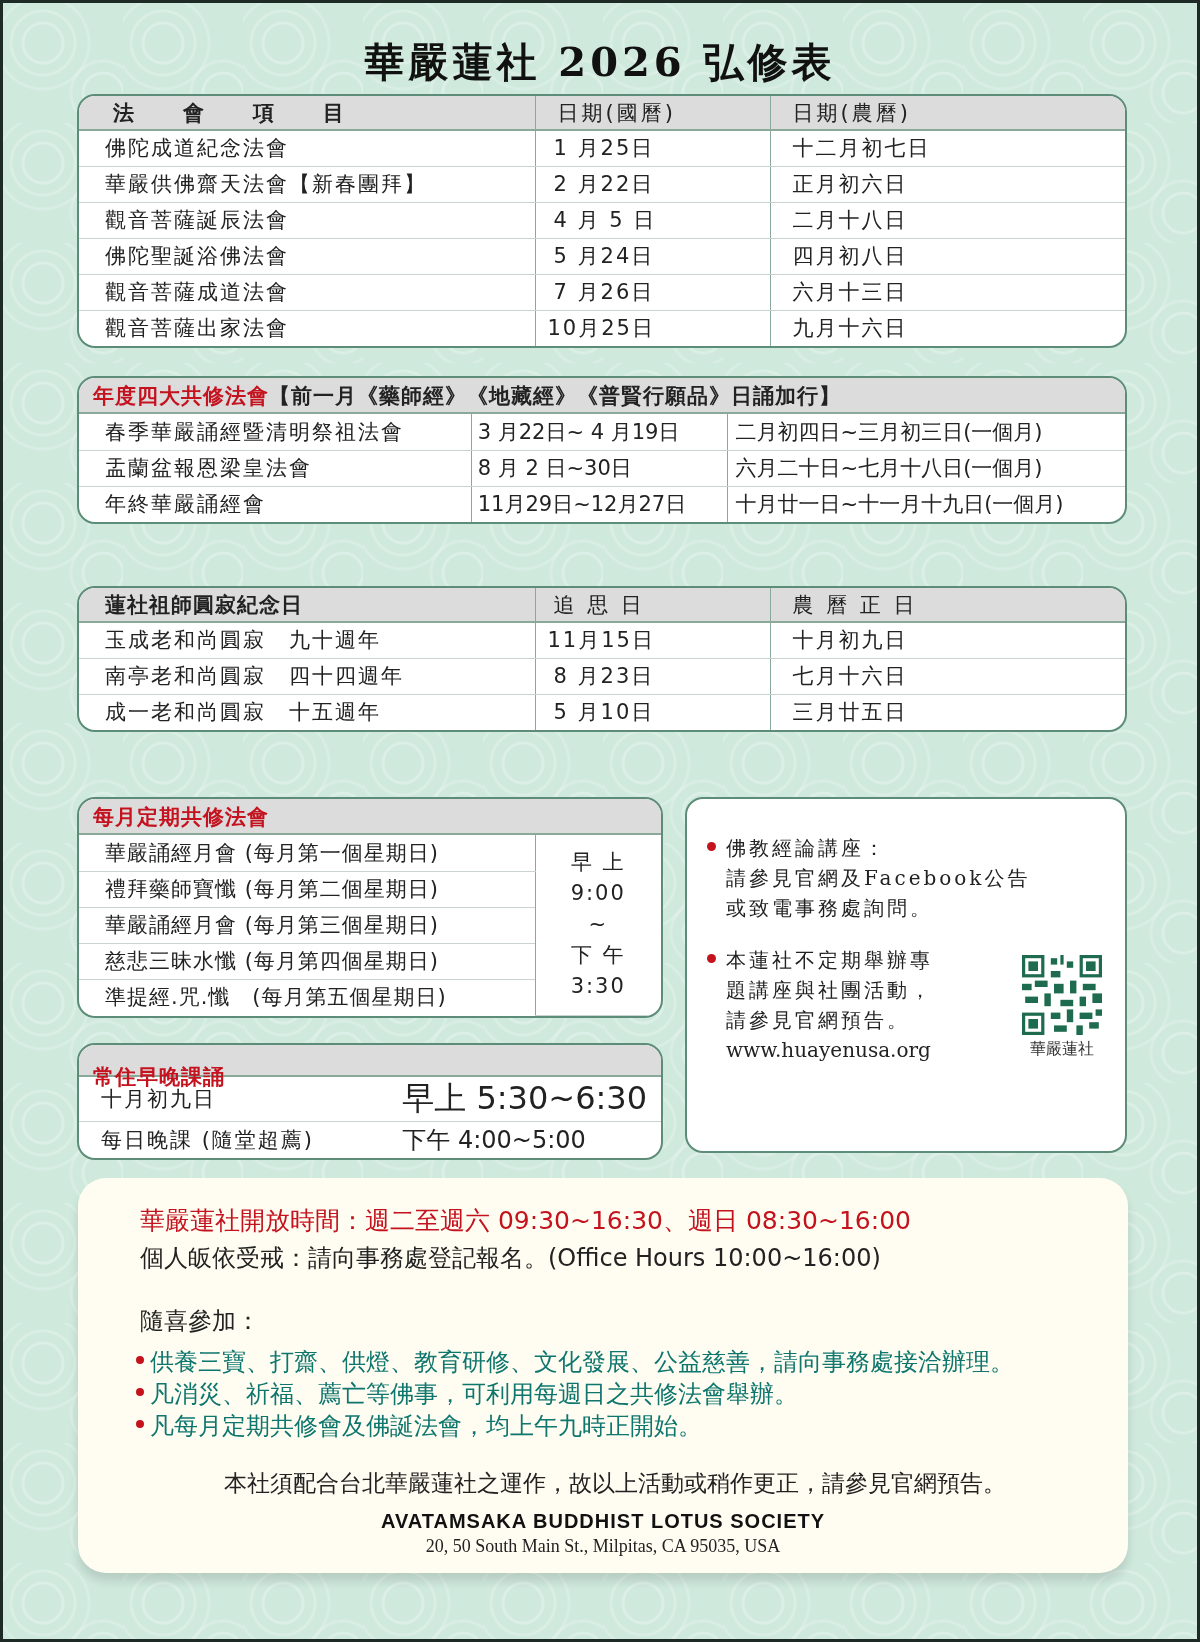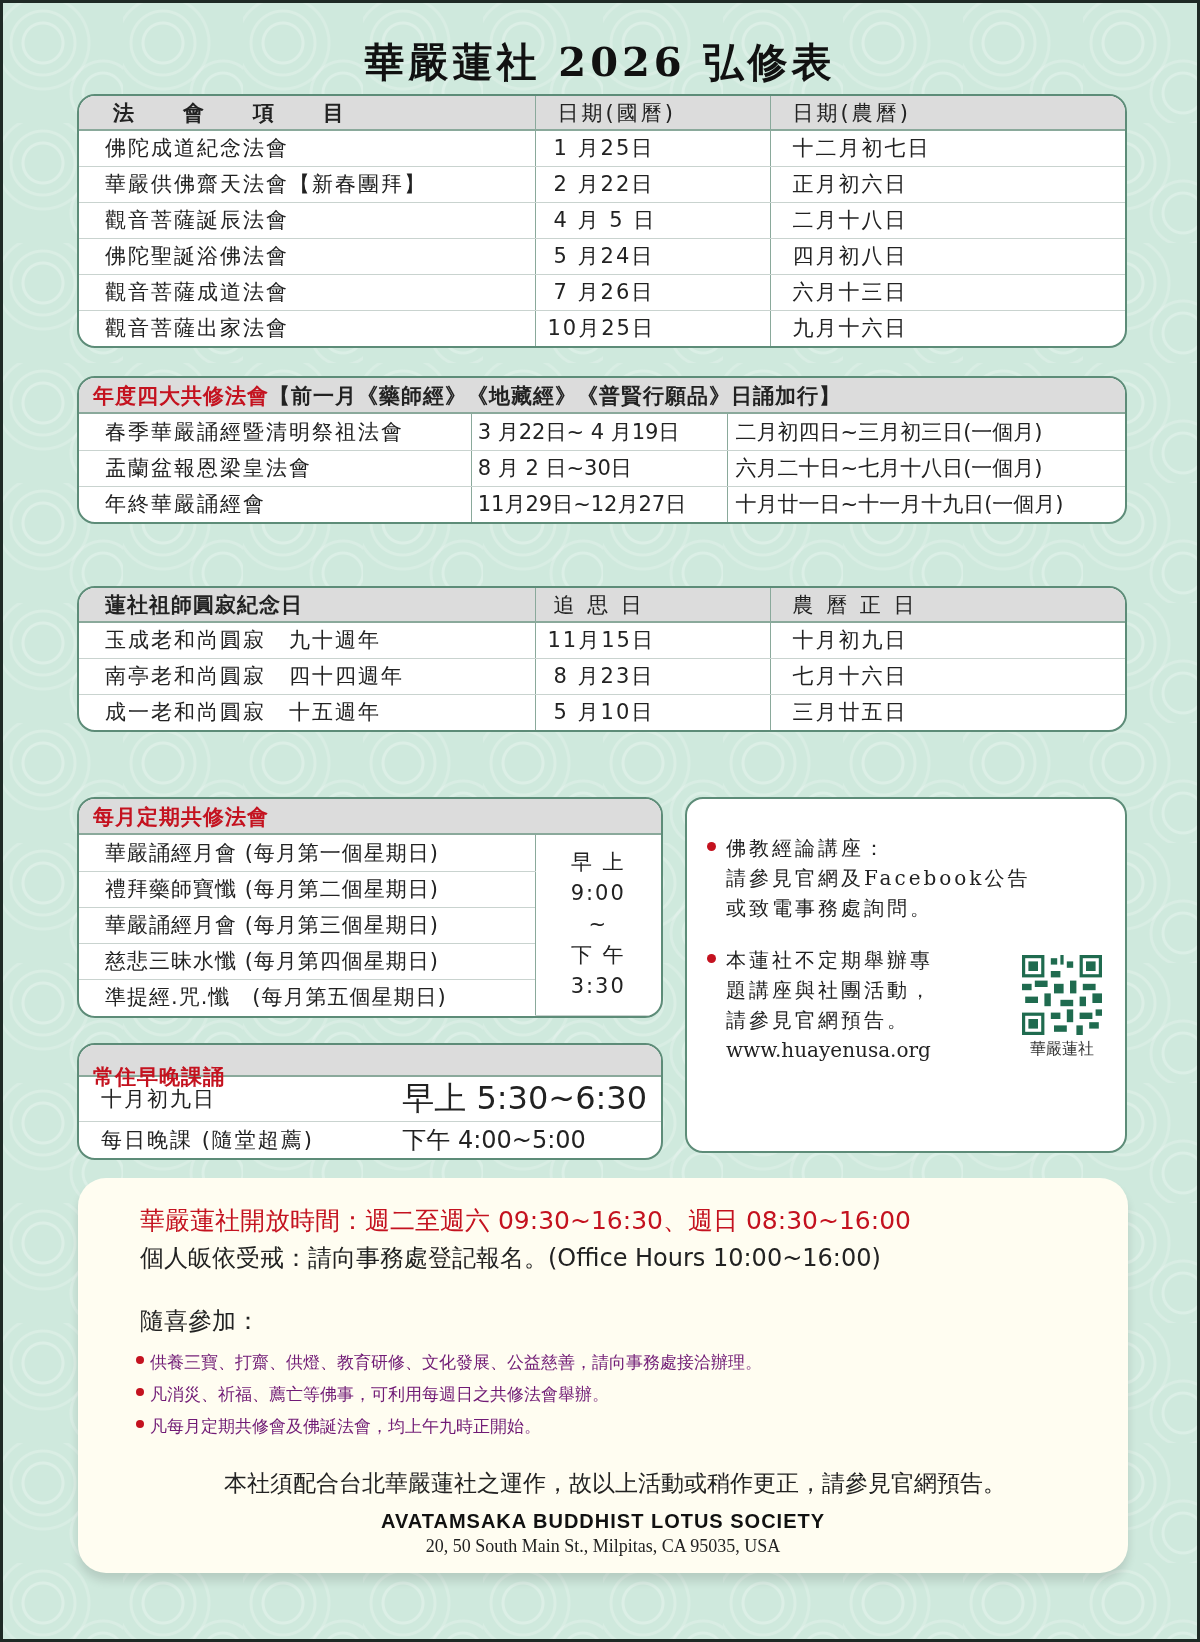--- a/index.html
+++ b/index.html
@@ -43,21 +43,21 @@
   .qr { position: absolute; left: 335px; top: 156px; width: 80px; height: 80px; }
   .qr-label { position: absolute; left: 330px; top: 240px; width: 90px; text-align: center; font-size: 16px; color: #333; }
   .bottom {
     position: absolute; left: 75px; top: 1175px; width: 1050px; height: 395px;
     background: #fffdf1; border-radius: 28px; box-shadow: 0 8px 10px rgba(0,0,0,0.12);
   }
   .bottom .l1 { position: absolute; left: 62px; top: 26px; font-size: 25px; color: #c4121f; white-space: nowrap; }
   .bottom .l2 { position: absolute; left: 62px; top: 64px; font-size: 24px; color: #222; white-space: nowrap; }
   .bottom .l3 { position: absolute; left: 62px; top: 127px; font-size: 24px; color: #222; }
   .bottom ul { position: absolute; left: 58px; top: 168px; list-style: none; }
-  .bottom li { font-size: 17px; line-height: 32px; color: #701a75; white-space: nowrap; }
+  .bottom li { font-size: 24px; line-height: 32px; color: #0f766e; white-space: nowrap; }
   .bottom li .dot { margin-right: 6px; width: 8px; height: 8px; }
   .bottom .l4 { position: absolute; left: 12px; width: 100%; top: 290px; text-align: center; font-size: 23px; color: #222; }
   .bottom .org { position: absolute; left: 0; width: 100%; top: 332px; text-align: center; font-size: 20px; font-weight: bold; letter-spacing: 1px; color: #111; font-family: "Liberation Sans", sans-serif; }
   .bottom .addr { position: absolute; left: 0; width: 100%; top: 358px; text-align: center; font-size: 18px; font-family: "Liberation Serif", serif; color: #222; }
 </style>
 </head>
 <body>
 
 <div class="page">
   <div class="title">華嚴蓮社 2026 弘修表</div>

